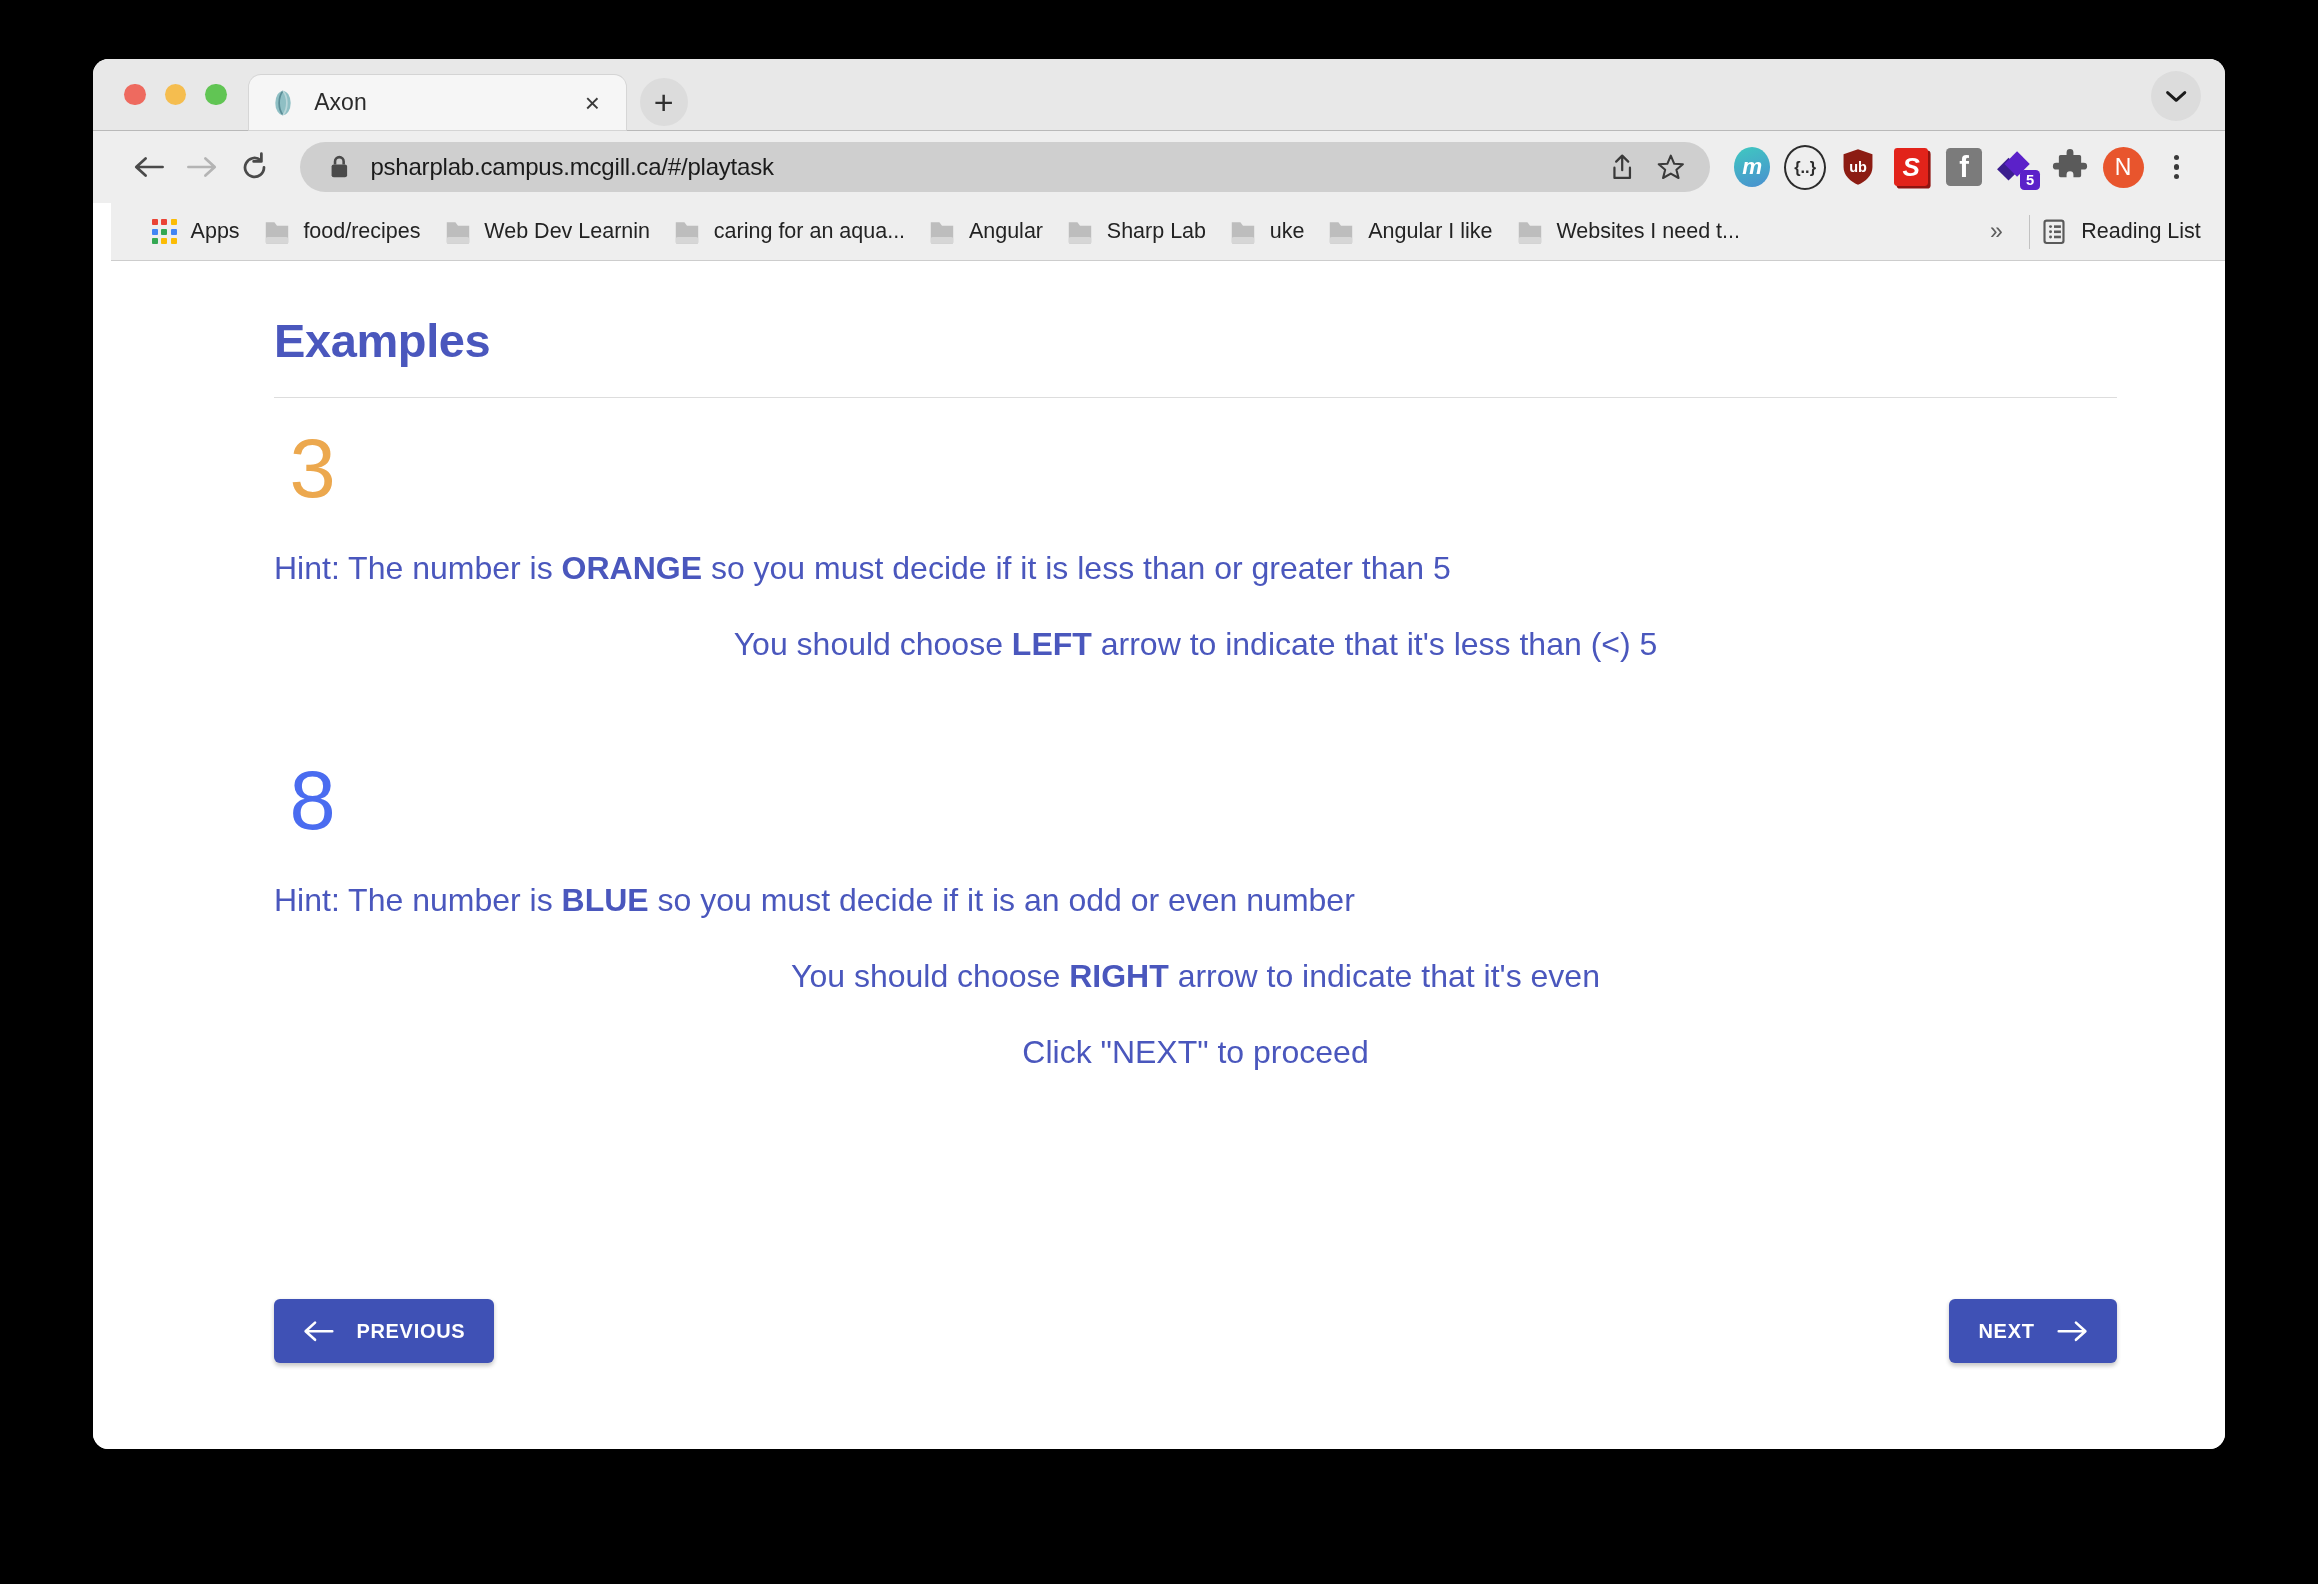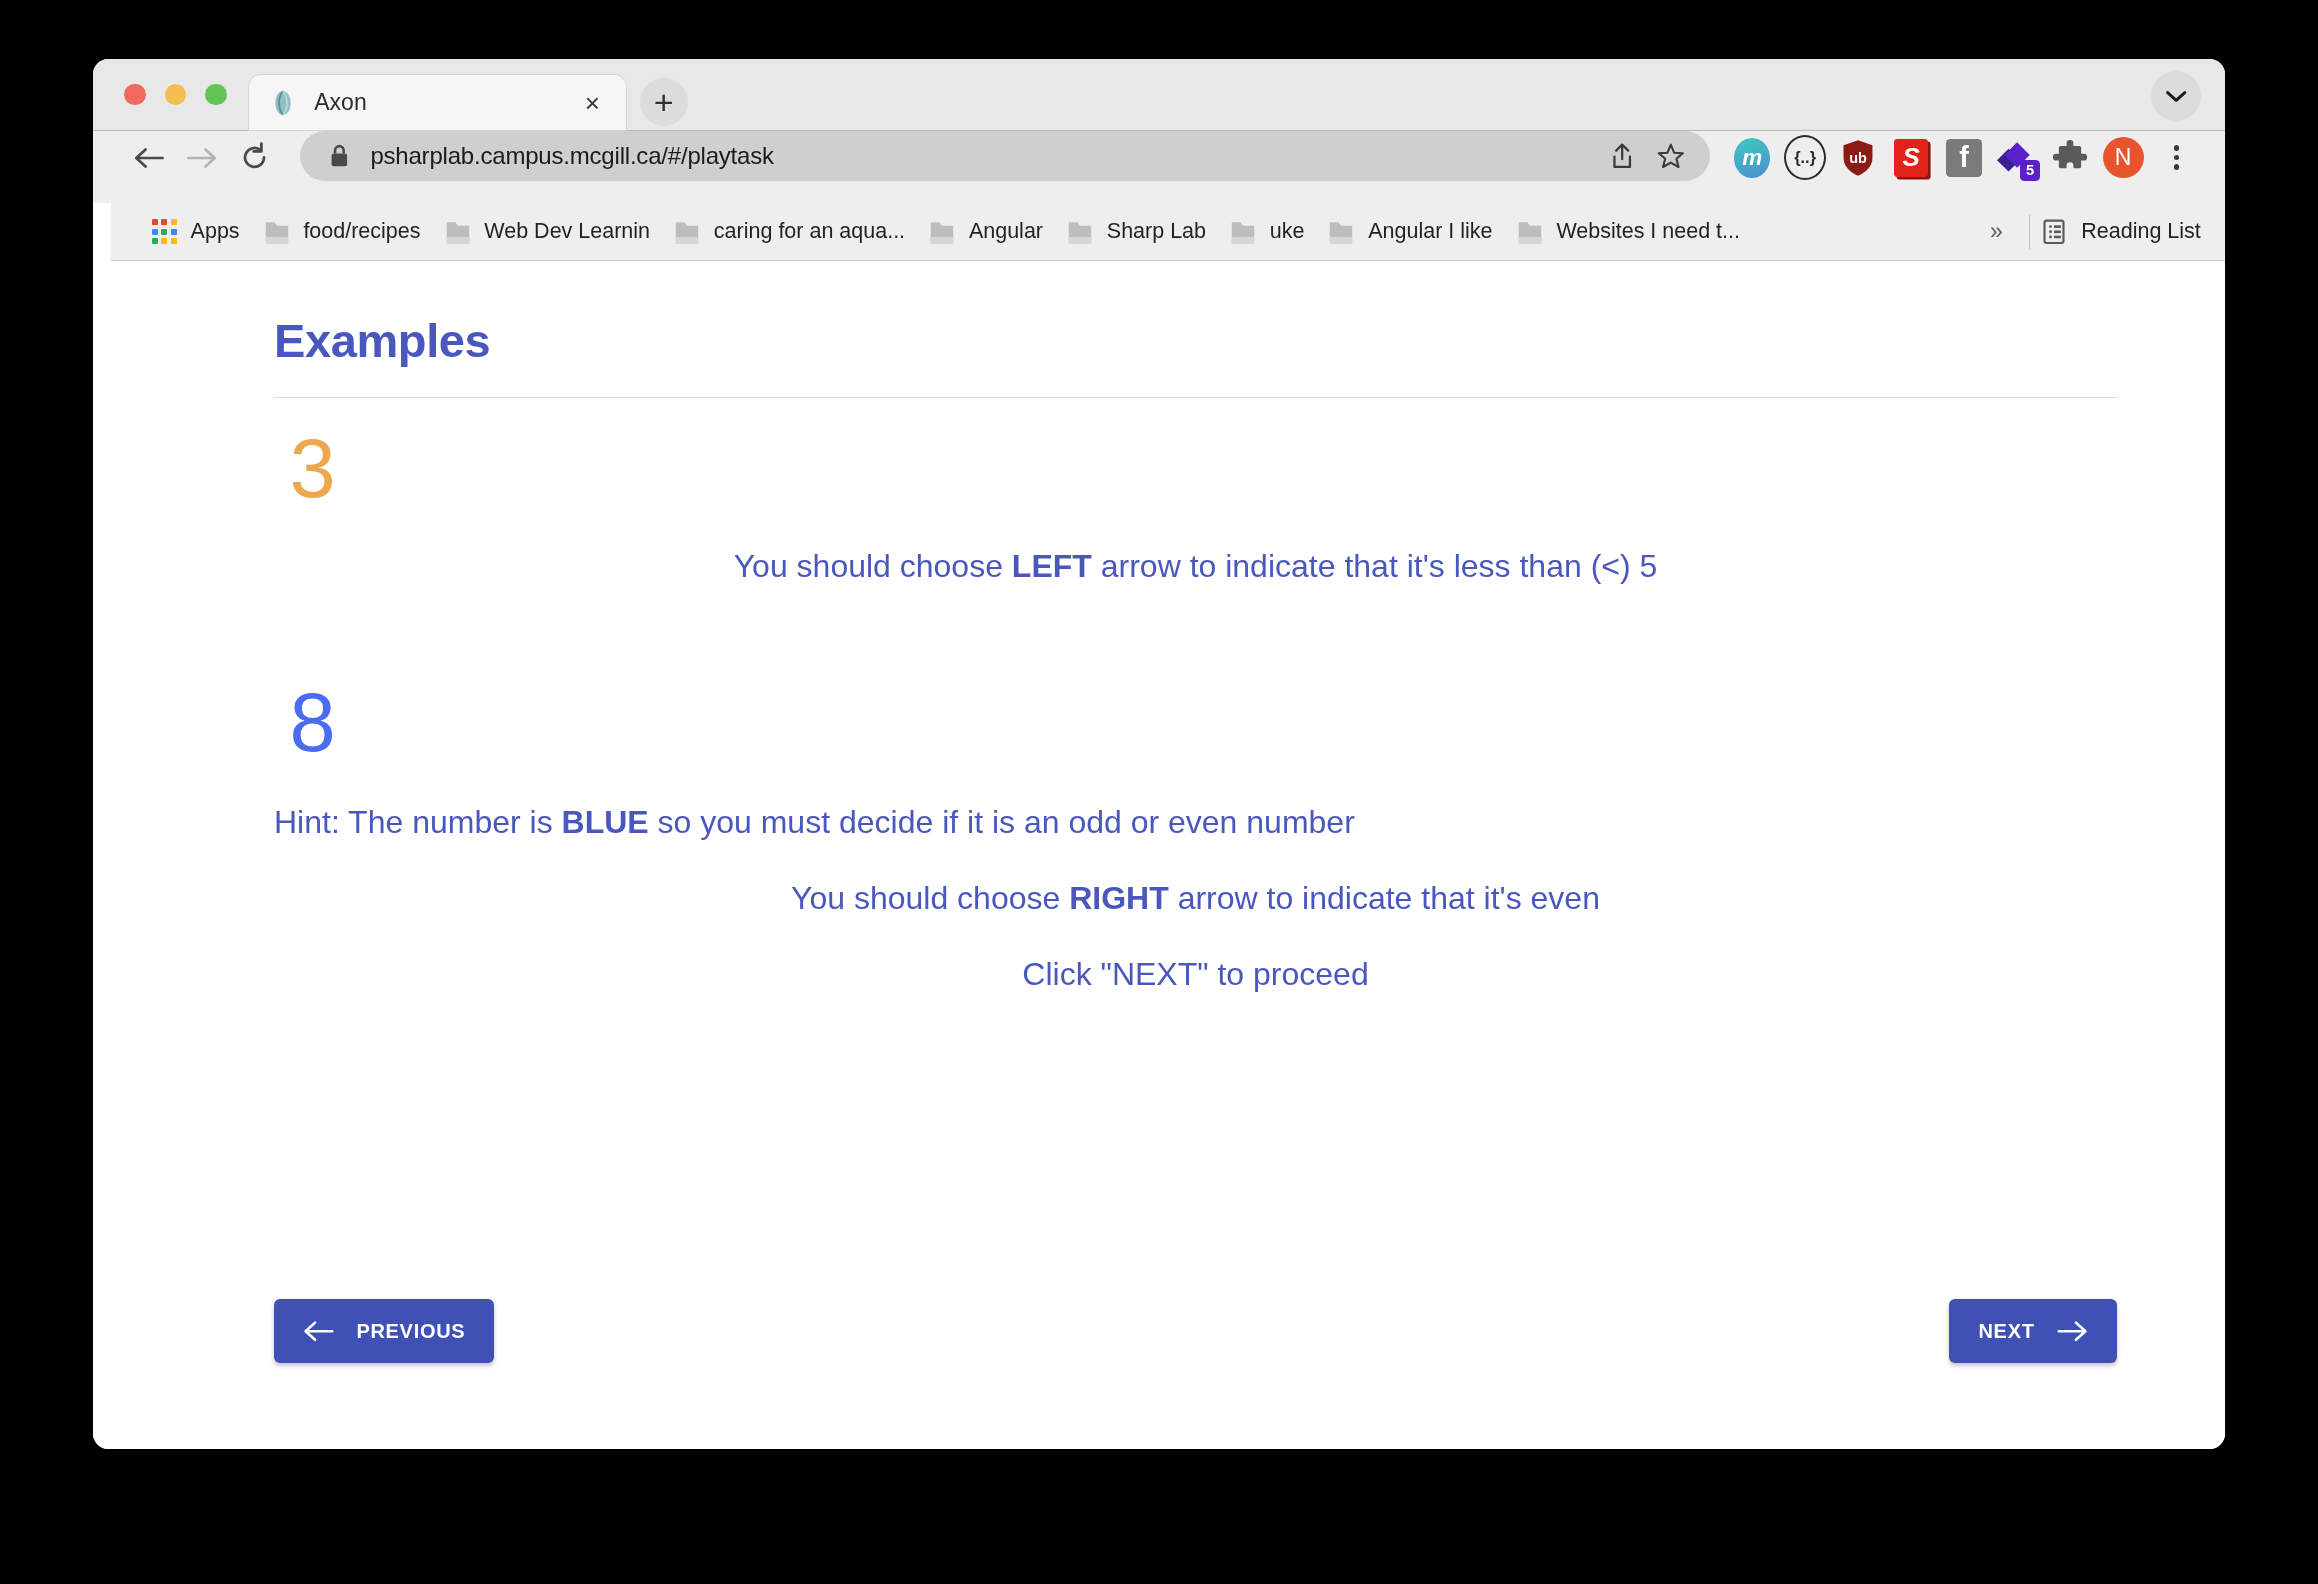--- a/index.html
+++ b/index.html
@@ -97,21 +97,21 @@
     border-radius: 50%;
     background: #dcdcdc;
     display: flex; align-items: center; justify-content: center;
   }
 
   
   .toolbar {
     height: 72px;
     background: #eeeeee;
     display: flex;
-    align-items: flex-start;
+    align-items: center;
     padding: 0 22.4px 0 29px;
     flex: 0 0 auto;
   }
   .nav-btn {
     width: 53px; height: 53px;
     display: flex; align-items: center; justify-content: center;
     flex: 0 0 auto;
   }
   .omnibox {
     flex: 1 1 auto;
@@ -506,20 +506,23 @@
   </div>
 
   <div class="page">
     <div class="content">
 
       <h1 class="page-title">Examples</h1>
       <div class="title-rule"></div>
 
       <div class="example-block">
         <div class="big-number orange">3</div>
+        <div class="line">
+          <span>Hint: The number is </span><b>ORANGE</b><span> so you must decide if it is less than or greater than 5</span>
+        </div>
         <div class="line tight">
           <span>You should choose </span><b>LEFT</b><span> arrow to indicate that it's less than (&lt;) 5</span>
         </div>
       </div>
 
       <div class="example-block second">
         <div class="big-number blue">8</div>
         <div class="line">
           <span>Hint: The number is </span><b>BLUE</b><span> so you must decide if it is an odd or even number</span>
         </div>

